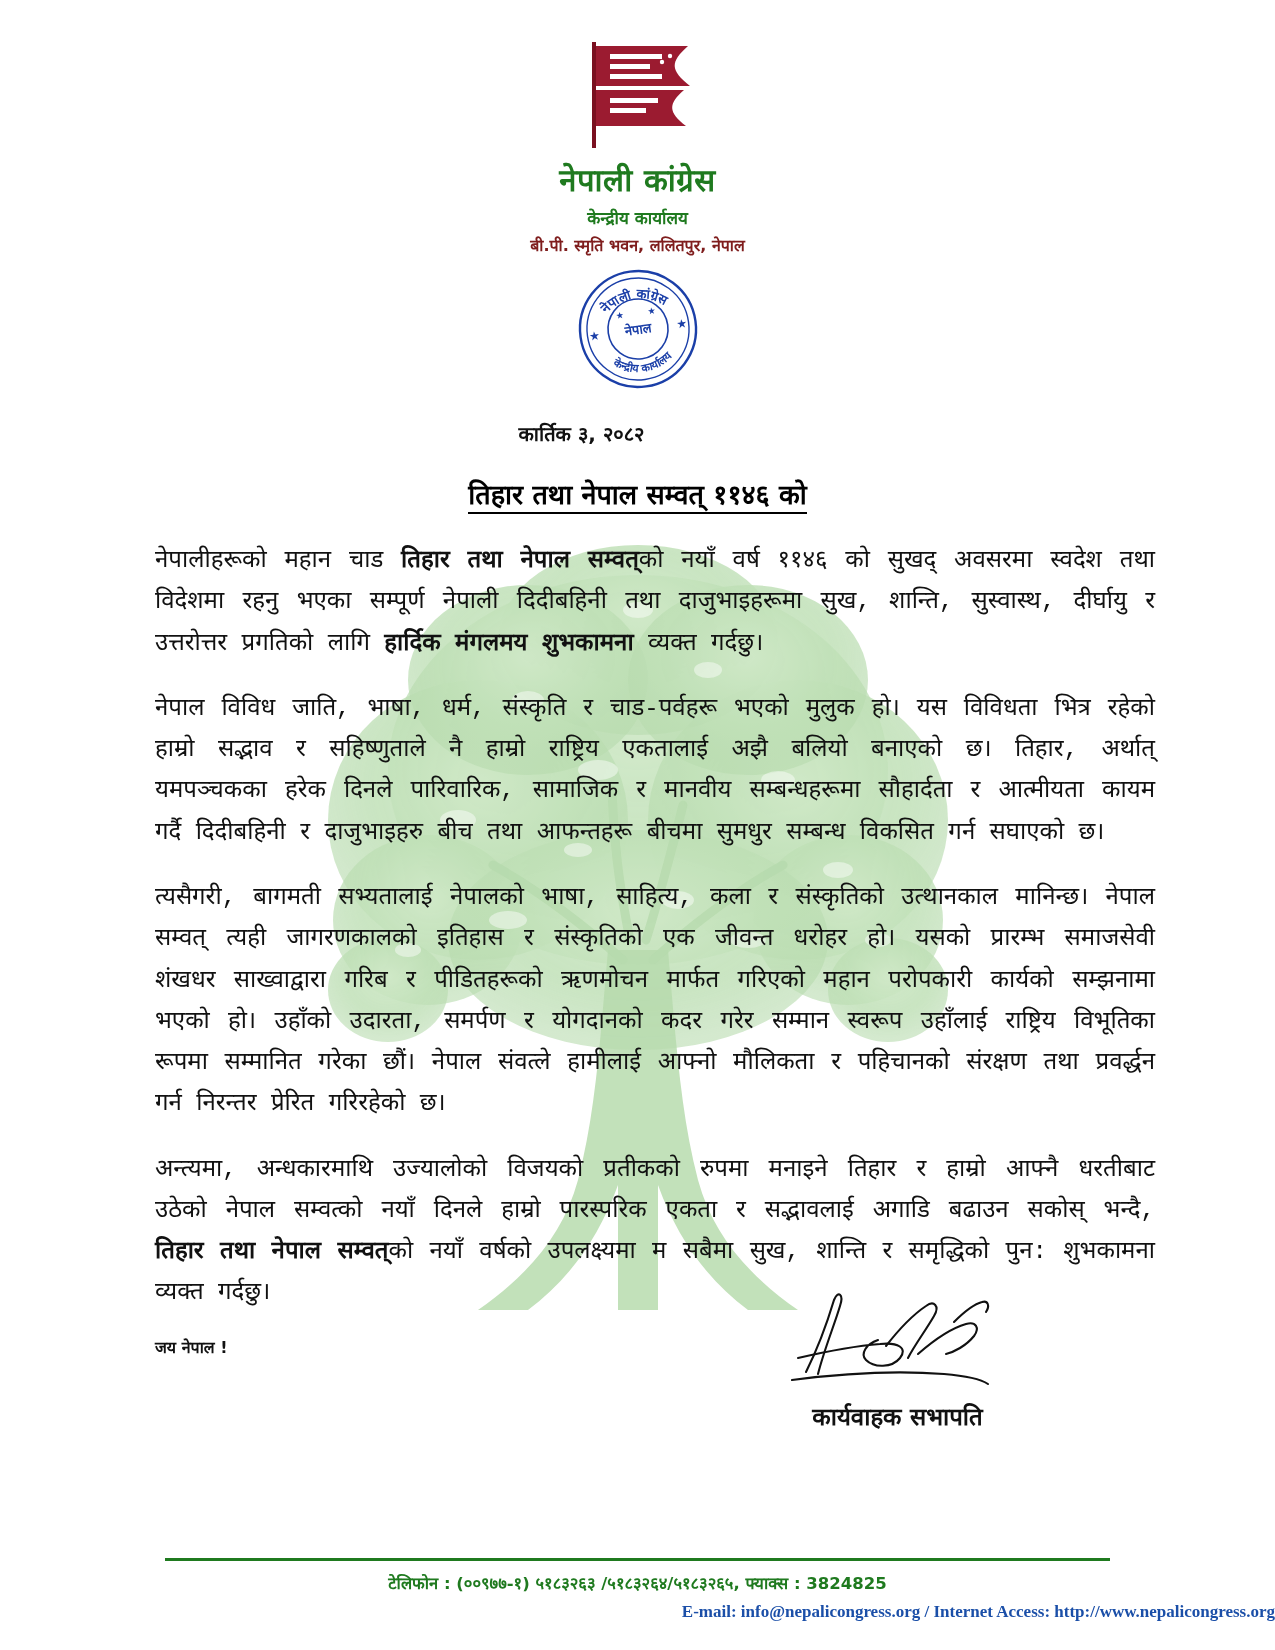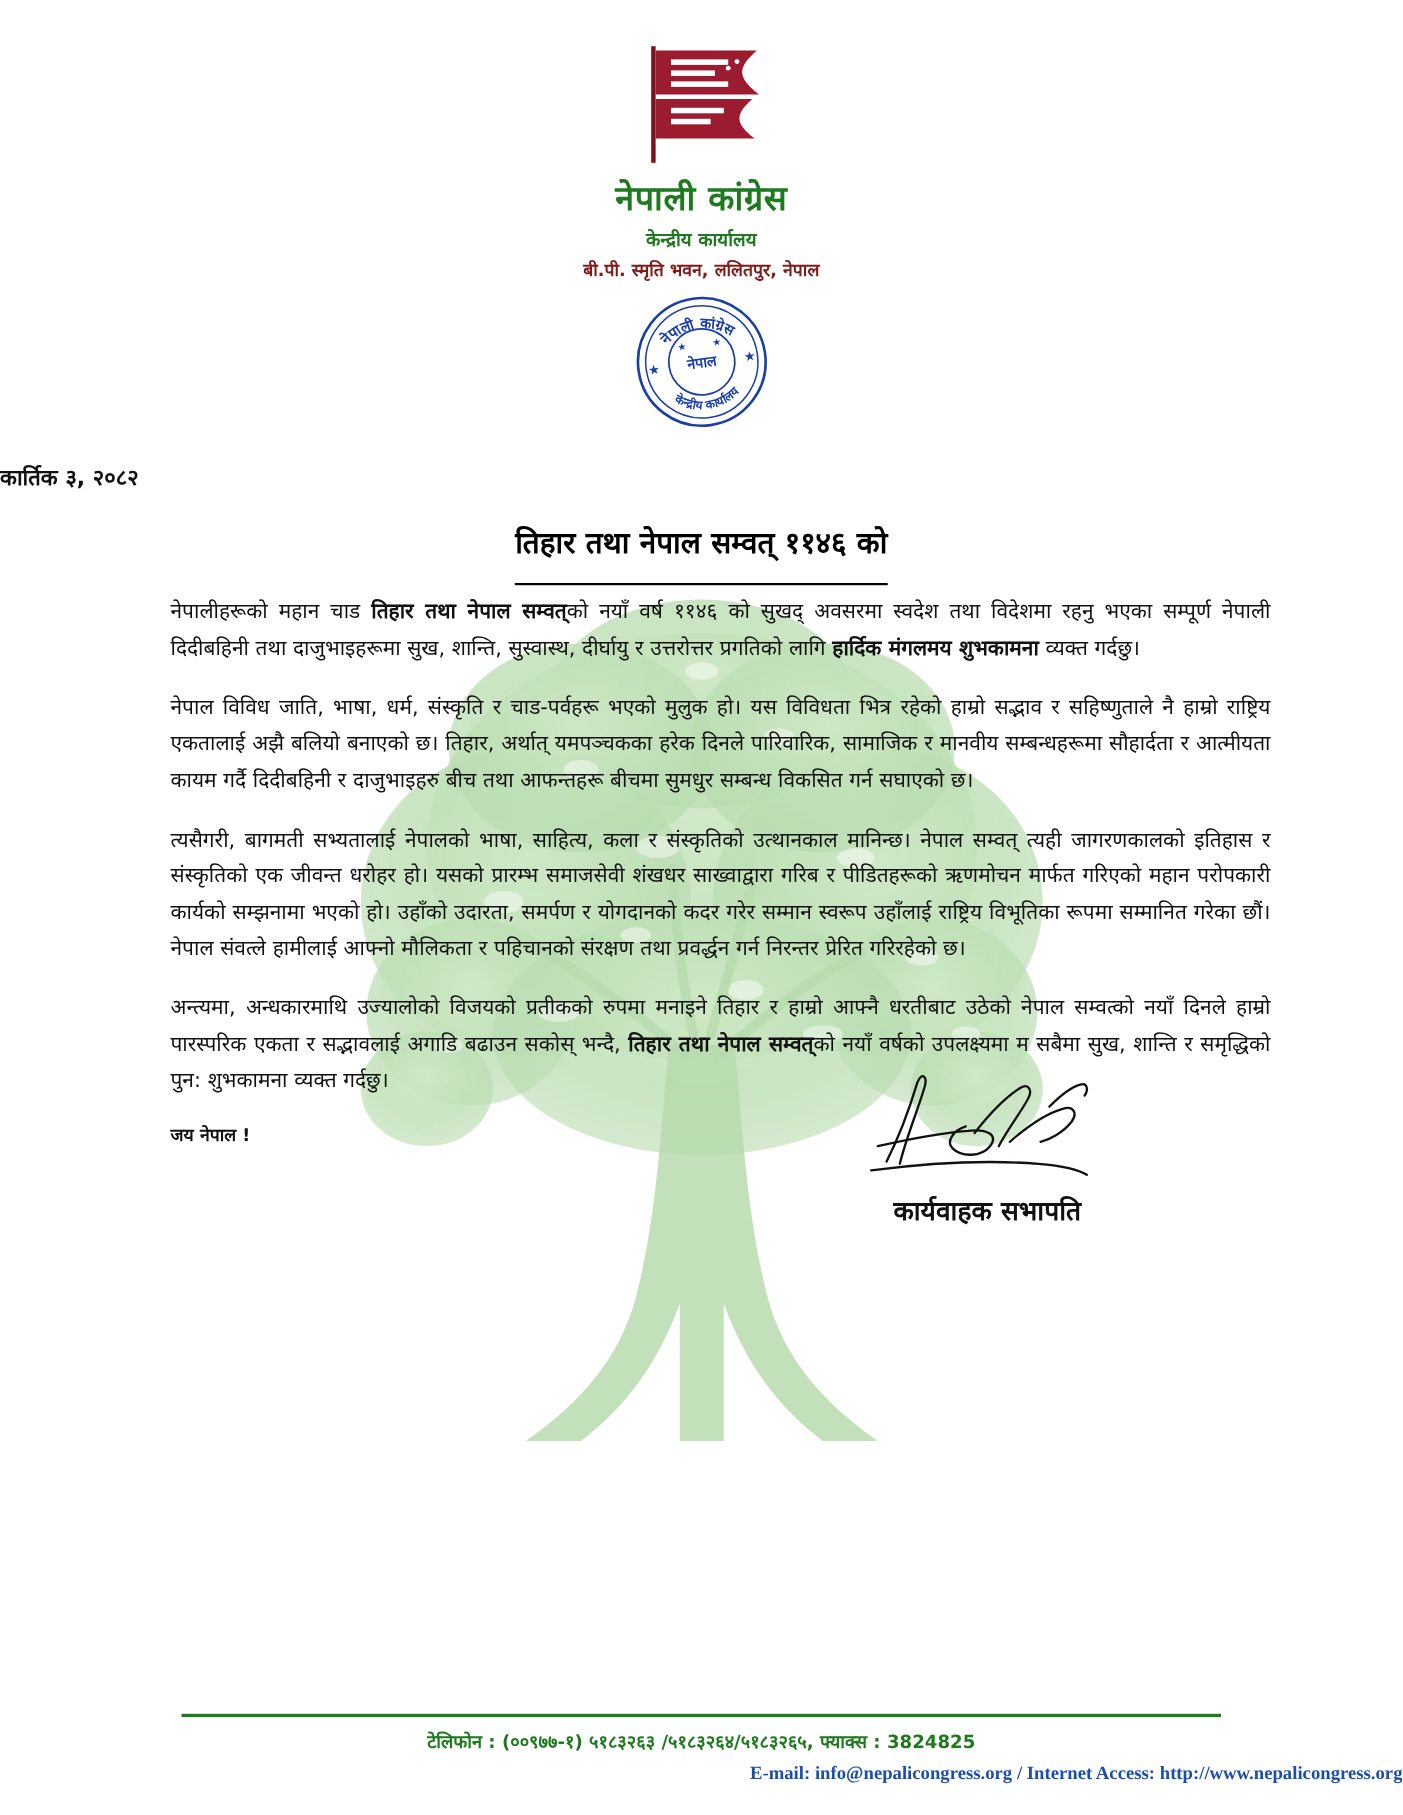--- a/index.html
+++ b/index.html
@@ -62,57 +62,58 @@
   .seal-wrap {
     margin-top: 8px;
     display: flex;
     justify-content: center;
   }
 
   
   .date-line {
     position: relative;
     z-index: 2;
-    text-align: left;
+    text-align: center;
     padding-right: 112px;
     margin-top: 26px;
     font-size: 20px;
     font-weight: bold;
     color: #111;
   }
 
   
   .doc-title {
     position: relative;
     z-index: 2;
     text-align: center;
     margin-top: 28px;
     font-size: 27px;
     font-weight: bold;
     line-height: 1.45;
     color: #000;
   }
   .doc-title span {
     border-bottom: 2px solid #000;
-    padding-bottom: 20px;
+    padding-bottom: 2px;
   }
 
   
   .body-wrap {
     position: relative;
     z-index: 2;
     margin: 26px 120px 0 155px;
   }
   .para {
-    font-size: 19px;
+    font-size: 24px;
     line-height: 1.72;
     text-align: justify;
     text-justify: inter-word;
     margin-bottom: 22px;
     color: #111;
+    font-family: Liberation Mono, monospace;
   }
   .para b { font-weight: bold; }
 
   .jai {
     position: relative;
     z-index: 2;
     margin: 14px 16px 0 155px;
     font-size: 16px;
     font-weight: bold;
   }

